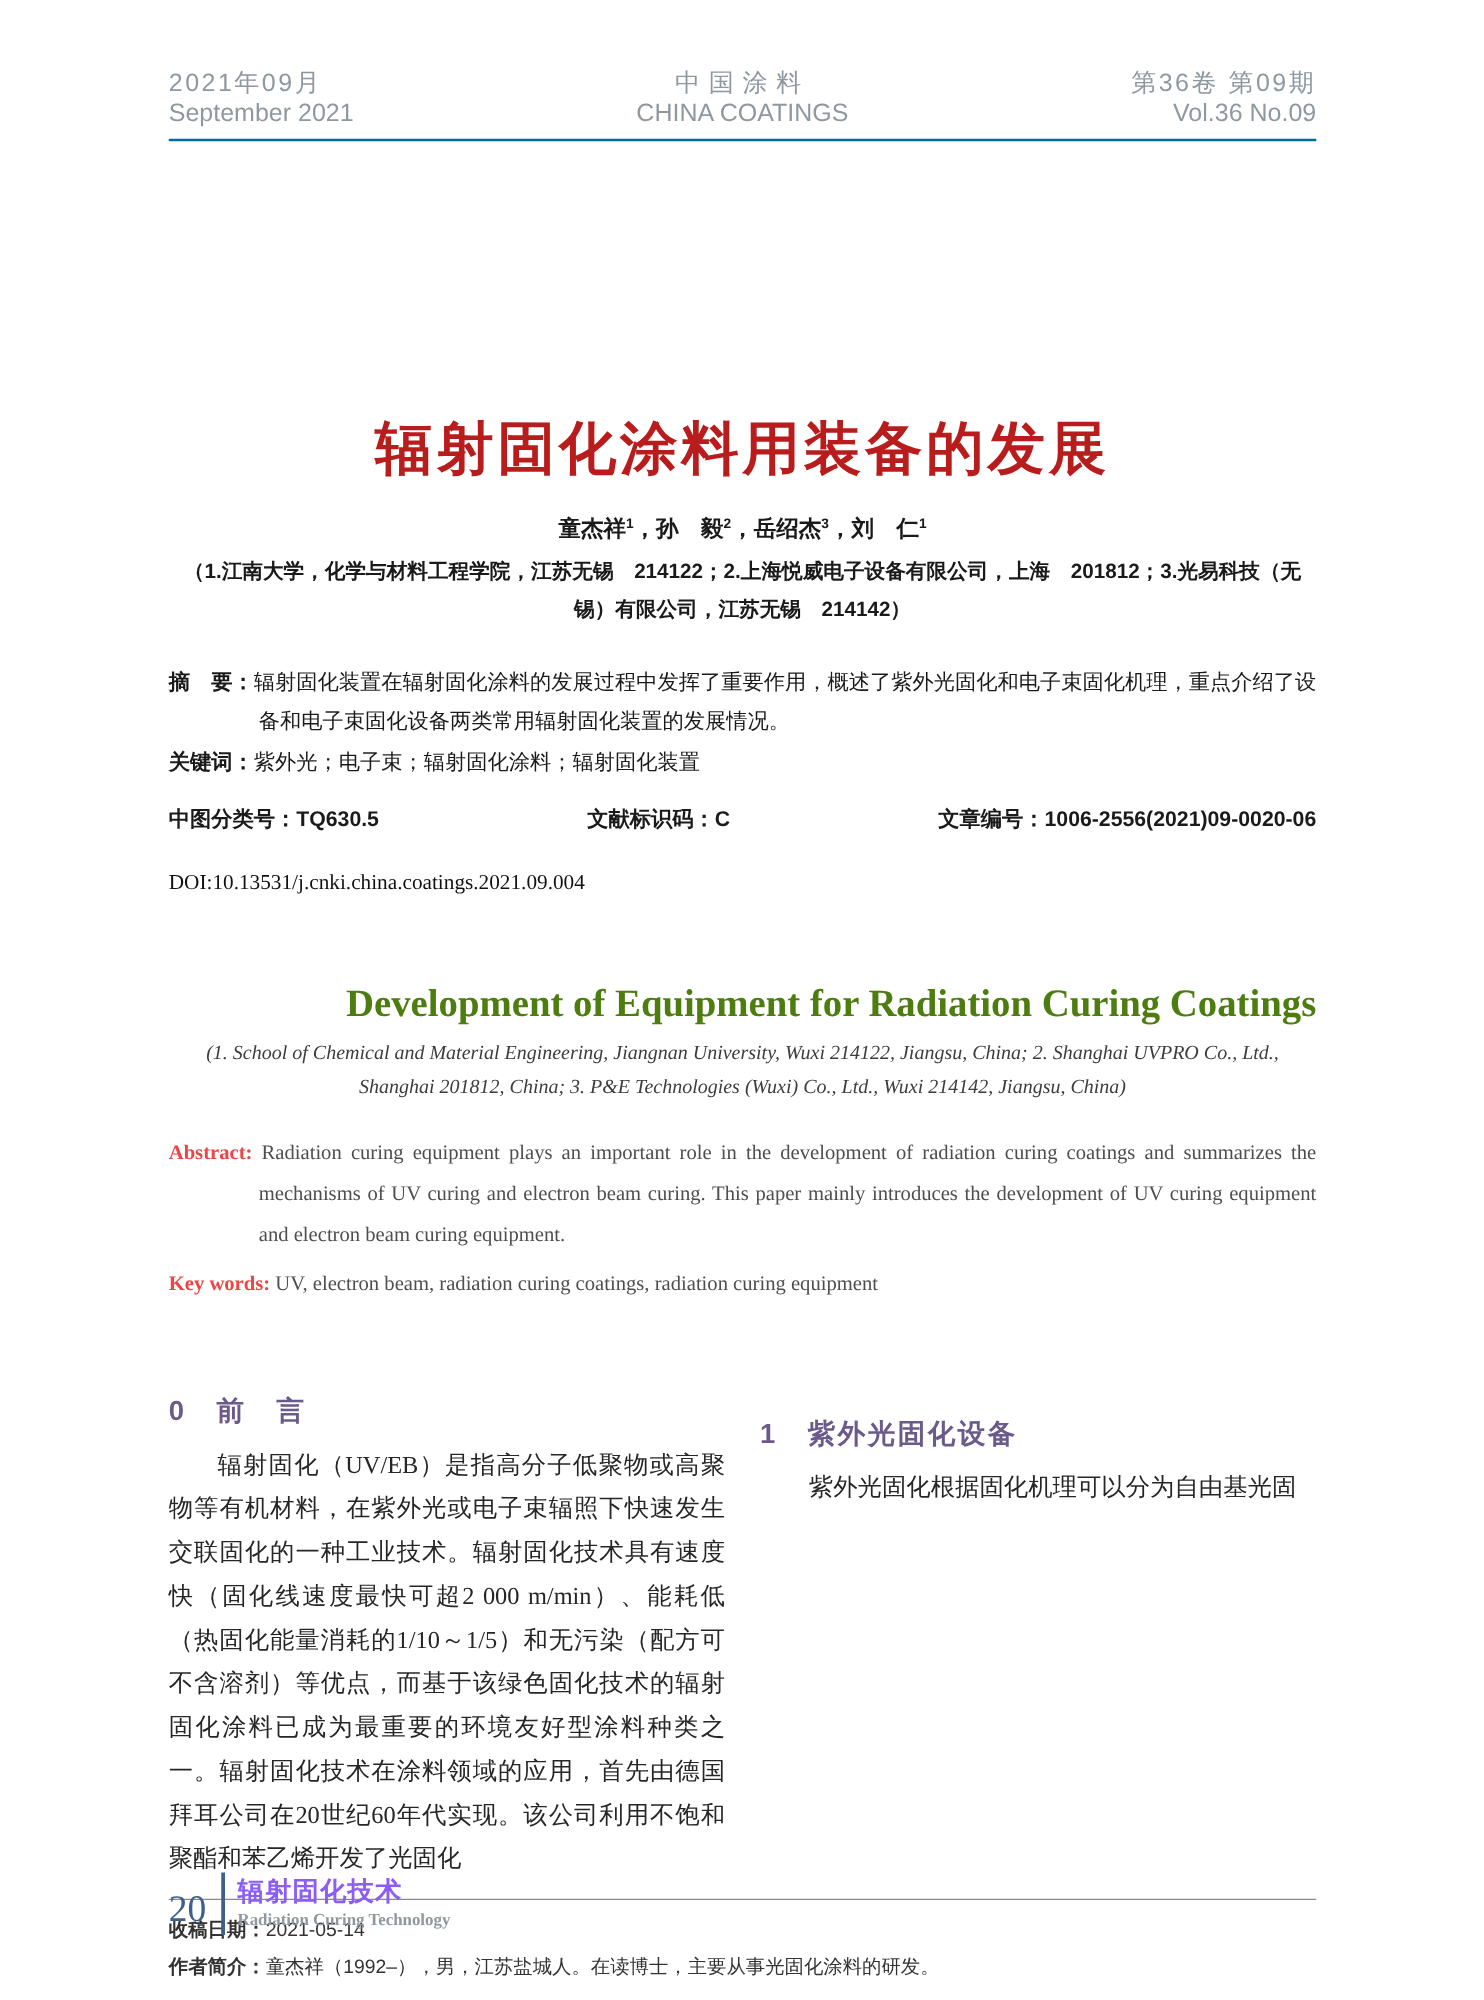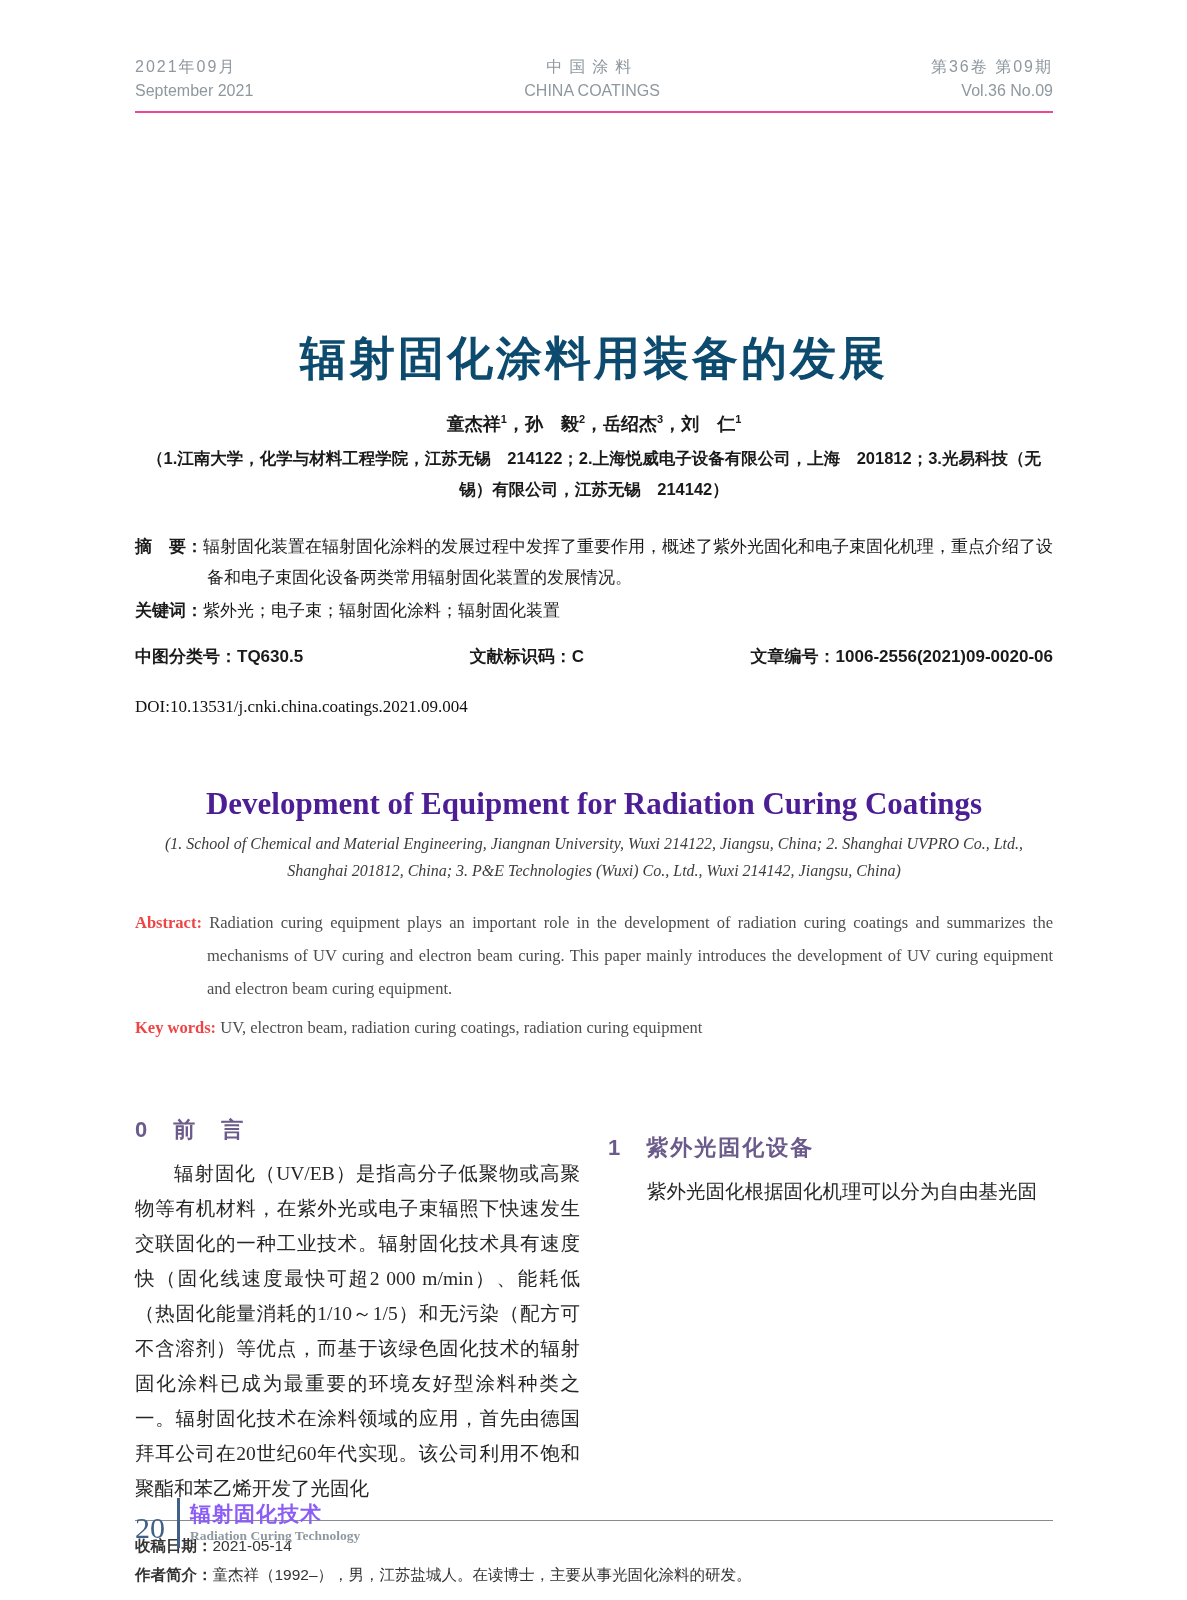--- a/index.html
+++ b/index.html
@@ -10,36 +10,36 @@
     font-family: "Liberation Sans", "DejaVu Sans", sans-serif;
     color: #262626;
     overflow: hidden;
   }
   .page { padding: 0 134px 0 135px; }
 
   
   .jheader {
     padding-top: 55px;
     display: flex; justify-content: space-between; align-items: flex-end;
-    border-bottom: 2px solid #ec4899;
+    border-bottom: 2px solid #0369a1;
     padding-bottom: 8px;
     color: #8e989f;
-    font-size: 16px; line-height: 24px;
+    font-size: 20px; line-height: 24px;
   }
   .jheader .cell-c { text-align: center; }
   .jheader .cell-r { text-align: right; }
   .jheader .zh { letter-spacing: 2px; }
   .jheader .cell-c .zh { letter-spacing: 7px; }
 
   
   .title-zh {
     margin-top: 218px;
     text-align: center;
     font-size: 46px; font-weight: bold;
-    color: #0c4a6e;
+    color: #b91c1c;
     letter-spacing: 3px;
     line-height: 1.2;
   }
   .authors-zh {
     margin-top: 20px; text-align: center;
     font-size: 18px; font-weight: bold; color: #1a1a1a;
     line-height: 26px;
   }
   .authors-zh sup, .authors-en sup { font-size: 11px; vertical-align: super; }
   .affil-zh {
@@ -61,23 +61,23 @@
     font-weight: 600;
   }
   .doi-row {
     margin-top: 21px; line-height: 28px;
     font-family: "Liberation Serif", "DejaVu Serif", serif;
     font-weight: 400; font-size: 17px; color: #111;
   }
 
   
   .title-en {
-    margin-top: 64px; text-align: center;
-    font-family: "Liberation Serif", "DejaVu Serif", serif;
-    font-size: 31px; font-weight: bold; color: #4c1d95;
+    margin-top: 64px; text-align: right;
+    font-family: "Liberation Serif", "DejaVu Serif", serif;
+    font-size: 31px; font-weight: bold; color: #4d7c0f;
     line-height: 1.25;
   }
   .authors-en {
     margin-top: 16px; text-align: center;
     font-size: 15px; color: #6e6e6e; line-height: 22px;
   }
   .affil-en {
     margin-top: 6px; text-align: center;
     font-family: "Liberation Serif", "DejaVu Serif", serif;
     font-style: italic; font-size: 16px; color: #3c3c3c;

